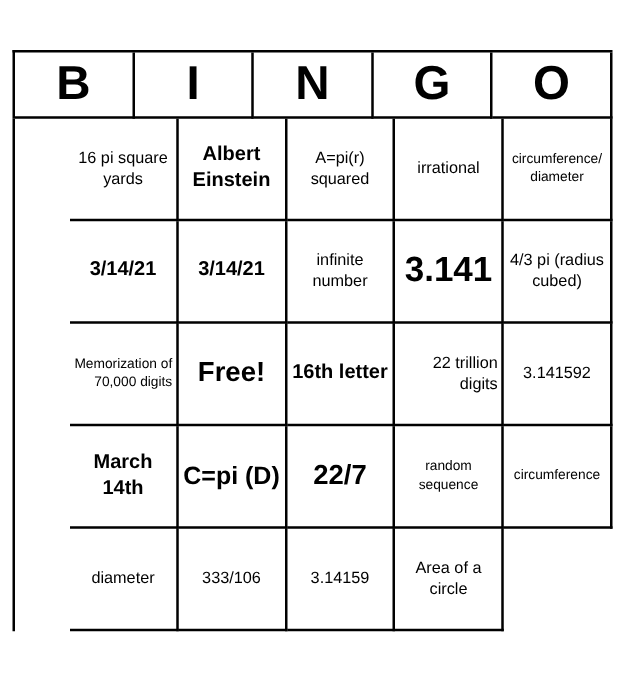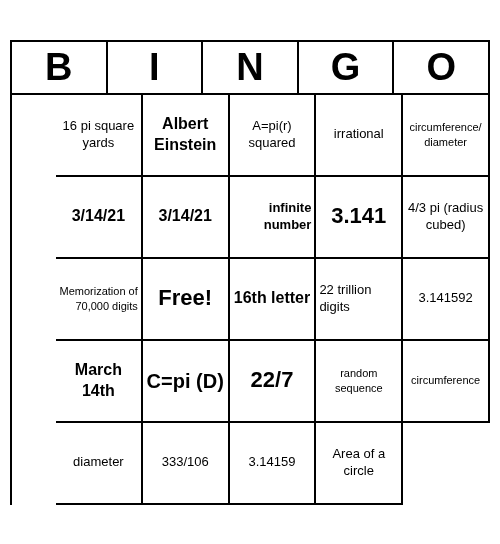--- a/index.html
+++ b/index.html
@@ -87,39 +87,39 @@
       <div class="bingo-cell">
         <span style="font-size: 11px; font-weight: normal; line-height: 1.3; text-align: center;">circumference/ diameter</span>
       </div>
       <div class="bingo-cell">
         <span style="font-size: 16px; font-weight: bold; line-height: 1.3; text-align: center;">3/14/21</span>
       </div>
       <div class="bingo-cell">
         <span style="font-size: 16px; font-weight: bold; line-height: 1.3; text-align: center;">3/14/21</span>
       </div>
       <div class="bingo-cell">
-        <span style="font-size: 13px; font-weight: bold; line-height: 1.3; text-align: right;">infinite number</span>
+        <span style="font-size: 13px; font-weight: normal; line-height: 1.3; text-align: center;">infinite number</span>
       </div>
       <div class="bingo-cell">
-        <span style="font-size: 22px; font-weight: bold; line-height: 1.3; text-align: center;">3.141</span>
+        <span style="font-size: 28px; font-weight: bold; line-height: 1.3; text-align: center;">3.141</span>
       </div>
       <div class="bingo-cell">
         <span style="font-size: 13px; font-weight: normal; line-height: 1.3; text-align: center;">4/3 pi (radius cubed)</span>
       </div>
       <div class="bingo-cell">
         <span style="font-size: 11px; font-weight: normal; line-height: 1.3; text-align: right;">Memorization of 70,000 digits</span>
       </div>
       <div class="bingo-cell">
         <span style="font-size: 22px; font-weight: bold; line-height: 1.3; text-align: center;">Free!</span>
       </div>
       <div class="bingo-cell">
         <span style="font-size: 16px; font-weight: bold; line-height: 1.3; text-align: center;">16th letter</span>
       </div>
       <div class="bingo-cell">
-        <span style="font-size: 13px; font-weight: normal; line-height: 1.3; text-align: left;">22 trillion digits</span>
+        <span style="font-size: 13px; font-weight: normal; line-height: 1.3; text-align: right;">22 trillion digits</span>
       </div>
       <div class="bingo-cell">
         <span style="font-size: 13px; font-weight: normal; line-height: 1.3; text-align: center;">3.141592</span>
       </div>
       <div class="bingo-cell">
         <span style="font-size: 16px; font-weight: bold; line-height: 1.3; text-align: center;">March 14th</span>
       </div>
       <div class="bingo-cell">
         <span style="font-size: 20px; font-weight: bold; line-height: 1.3; text-align: center;">C=pi (D)</span>
       </div>

